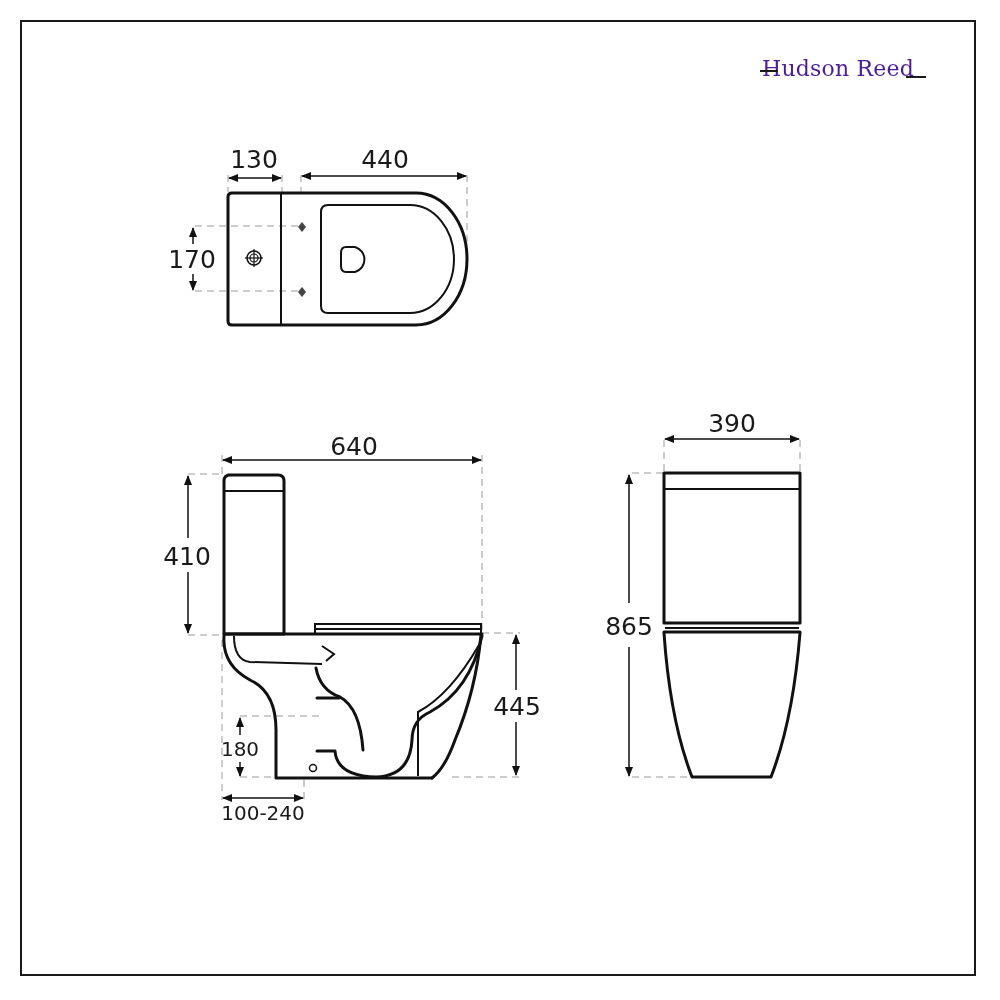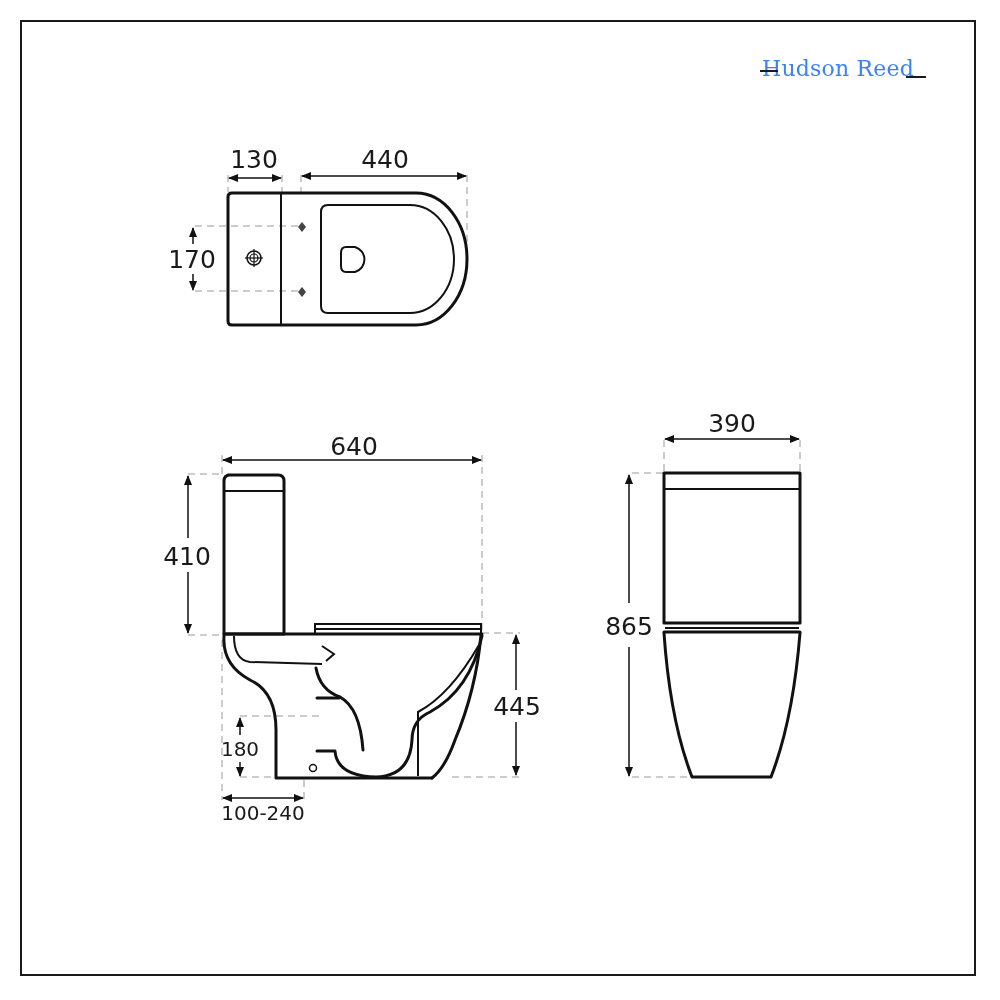--- a/index.html
+++ b/index.html
@@ -1,18 +1,18 @@
 <!DOCTYPE html>
 <html><head>
 <meta charset="utf-8">
 <style>
   html, body { margin:0; padding:0; background:#ffffff; }
   body { width:1000px; height:1000px; position:relative; overflow:hidden; font-family:"DejaVu Sans", sans-serif; }
   .frame { position:absolute; left:20px; top:20px; width:956px; height:956px; border:2px solid #1a1a1a; box-sizing:border-box; }
-  .brand { position:absolute; left:762px; top:56px; font-family:"DejaVu Serif", serif; font-size:22px; color:#3b82f6; letter-spacing:0.2px; }
+  .brand { position:absolute; left:762px; top:56px; font-family:"DejaVu Serif", serif; font-size:22px; color:#4c1d95; letter-spacing:0.2px; }
   .brand .strike { position:absolute; left:-2px; top:14px; width:18px; height:2px; background:#1a1a1a; }
   .brand .under { position:absolute; right:-12px; bottom:3px; width:20px; height:2px; background:#1a1a1a; }
   svg.drawing { position:absolute; left:0; top:0; }
   .dim { font-family:"DejaVu Sans", sans-serif; font-size:25px; fill:#1a1a1a; }
   .dim-sm { font-family:"DejaVu Sans", sans-serif; font-size:20px; fill:#1a1a1a; }
   .dash { stroke:#9a9a9a; stroke-width:1; stroke-dasharray:7 5; fill:none; }
   .body-line { stroke:#111; stroke-width:3; fill:none; stroke-linejoin:round; stroke-linecap:round; }
   .thin-line { stroke:#111; stroke-width:2; fill:none; }
   .arrow { stroke:#111; stroke-width:1.5; fill:none; }
 </style>

